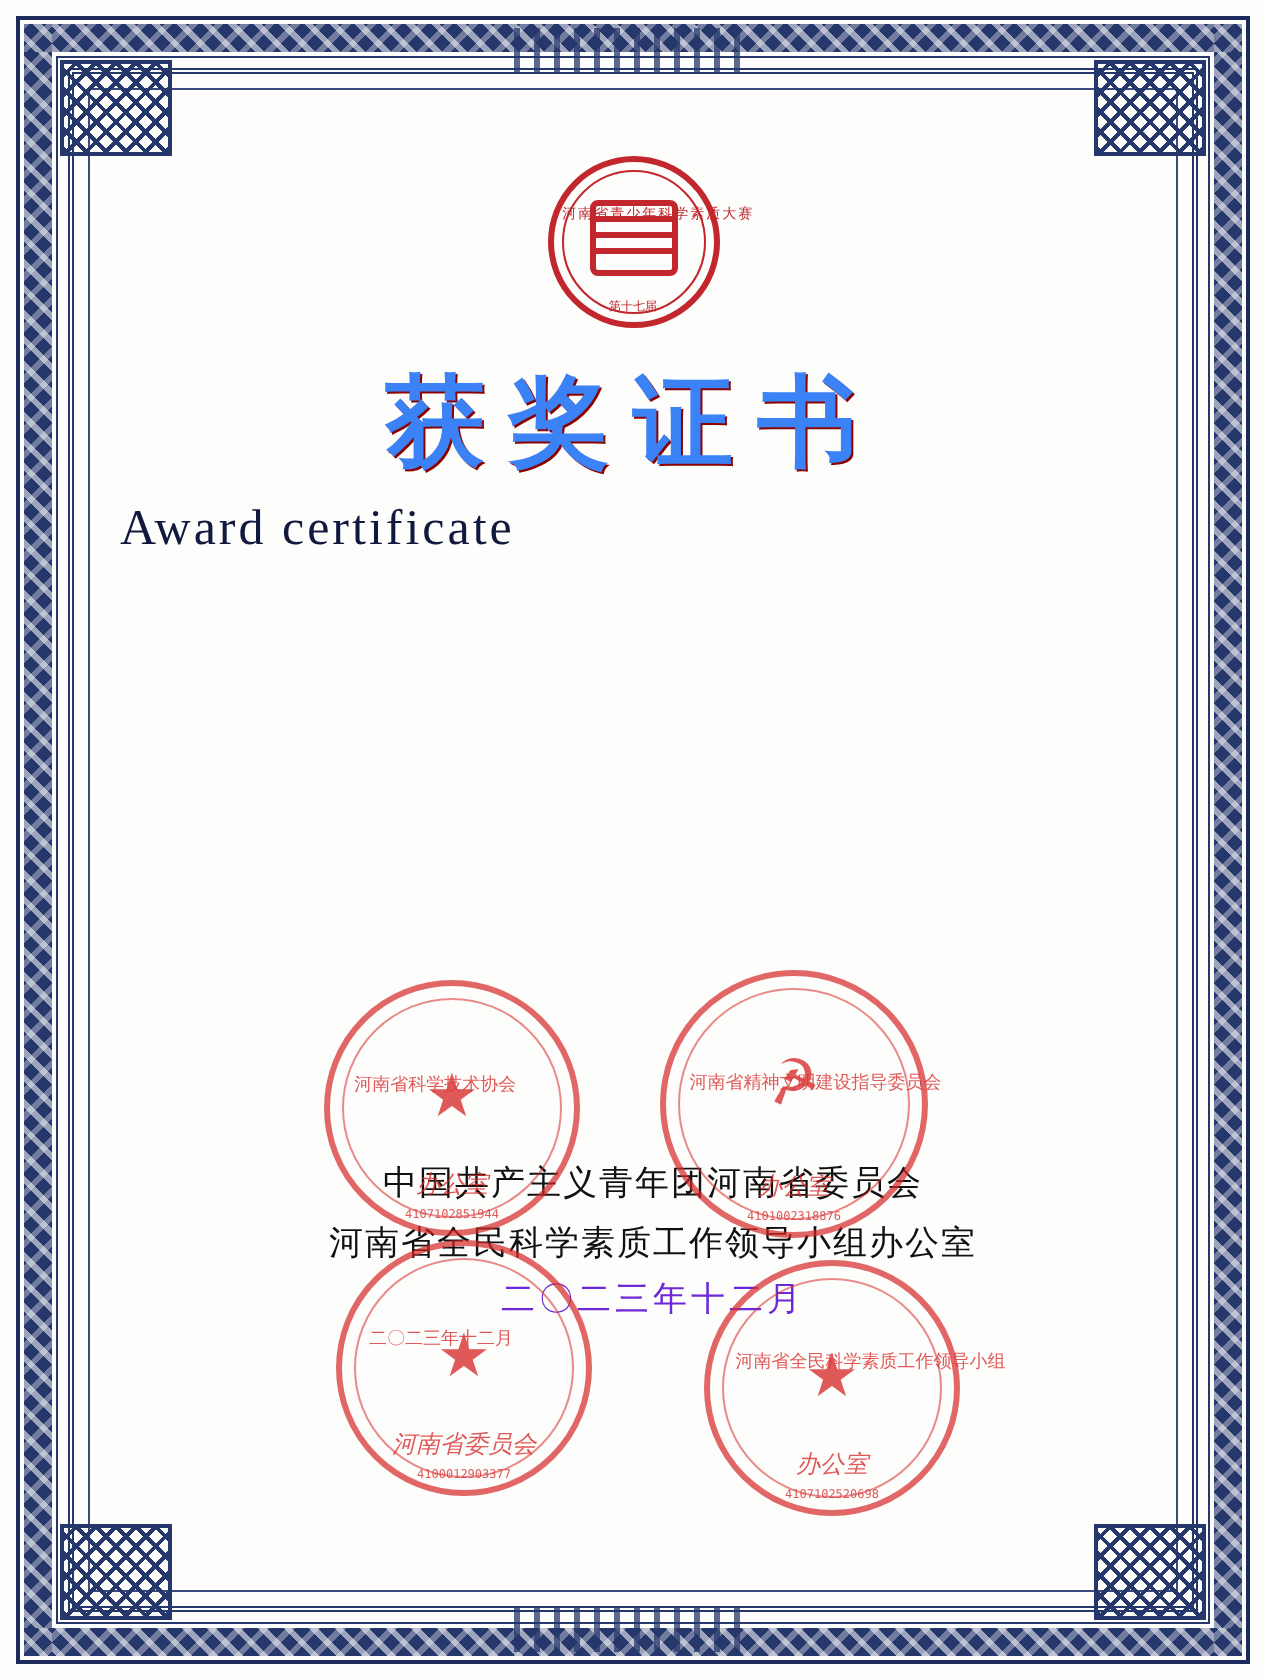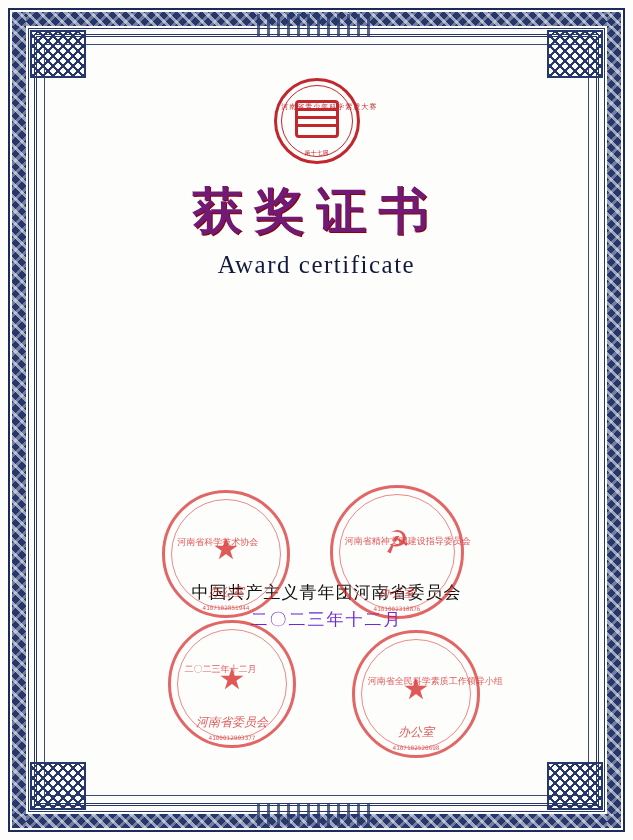--- a/index.html
+++ b/index.html
@@ -161,30 +161,30 @@
     bottom: 6px;
     transform: translateX(-50%);
     font-size: 6px;
     color: #c1272d;
     white-space: nowrap;
     font-family: "DejaVu Sans", sans-serif;
   }
 
   .title-cn {
     text-align: center;
-    color: #701a75;
+    color: #3b82f6;
     font-size: 50px;
     font-weight: bold;
     letter-spacing: 12px;
     margin-top: 14px;
     text-shadow: 1px 1px 0 #8b0000;
     font-family: "DejaVu Sans", sans-serif;
   }
   .title-en {
-    text-align: center;
+    text-align: left;
     color: #12193f;
     font-size: 25px;
     letter-spacing: 1.5px;
     margin-top: 6px;
     font-family: "Liberation Serif", serif;
   }
 
   .recipient {
     margin-top: 44px;
     margin-left: 22px;
@@ -333,20 +333,21 @@
       <div class="base-text">第十七届</div>
     </div>
 
     <div class="title-cn">获奖证书</div>
     <div class="title-en">Award certificate</div>
 
 
 
     <div class="signature-block">
       <div class="sig-line">中国共产主义青年团河南省委员会</div>
+      <div class="sig-line">河南省全民科学素质工作领导小组办公室</div>
       <div class="date-line">二〇二三年十二月</div>
     </div>
 
   </div>
 
   <div class="seal" id="seal-science">
     <div class="inner-ring"></div>
     <div class="ring-text">
       <span style="transform: rotate(-70deg) translate(0,-52px) rotate(70deg);">河南省科学技术协会</span>
     </div>

